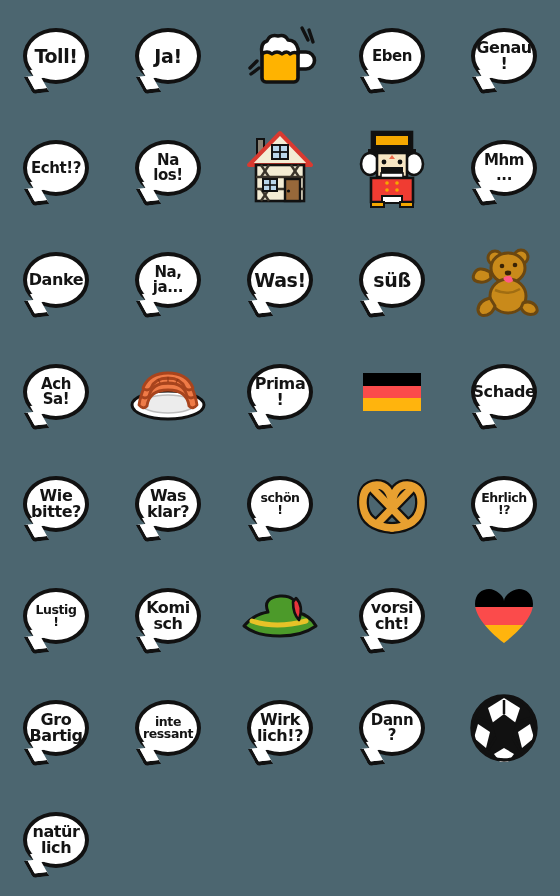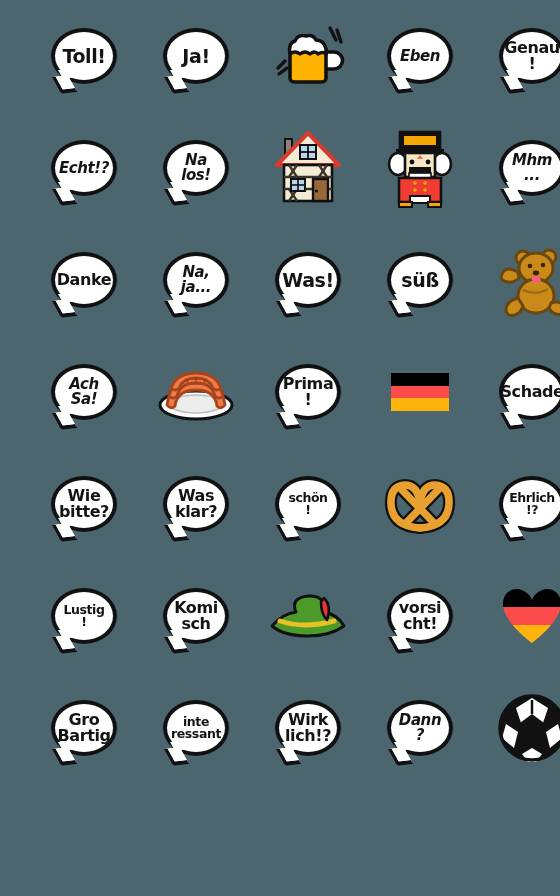--- a/index.html
+++ b/index.html
@@ -22,21 +22,20 @@
     grid-template-rows: repeat(8, 112px);
     box-sizing: border-box;
   }
   .cell {
     position: relative;
     width: 112px;
     height: 112px;
     display: flex;
     align-items: center;
     justify-content: center;
-    margin-left: 28px;
   }
   .art {
     position: relative;
     width: 96px;
     height: 96px;
     display: flex;
     align-items: center;
     justify-content: center;
   }
 
@@ -80,21 +79,21 @@
     z-index: 2;
     font-weight: bold;
     color: #141414;
     line-height: 0.97;
     text-align: center;
     letter-spacing: -0.4px;
     padding: 0 1px;
     white-space: pre-line;
   }
   .t1 { font-size: 19px; }
-  .t2 { font-size: 15px; font-style: italic; }
+  .t2 { font-size: 15px; }
   .t3 { font-size: 16px; }
   .t4 { font-size: 12.5px; }
 
   
   .flag {
     width: 58px;
     height: 38px;
     display: flex;
     flex-direction: column;
     overflow: hidden;
@@ -527,13 +526,22 @@
               <path d="M48 31 L62 26"></path>
               <path d="M44 45 L52 58"></path>
         <path d="M28 45 L20 58"></path>
               <path d="M24 31 L10 26"></path>
       </g>
       <circle cx="36" cy="36" r="32" fill="none" stroke="#111" stroke-width="3.5"></circle>
     </svg>
         </div>
       </div>
     </div>
+    <div class="cell">
+      <div class="art">
+        <div class="bubble">
+          <span class="tail"></span>
+          <span class="txt t3">natür
+lich</span>
+        </div>
+      </div>
+    </div>
   </div>
 
 </body></html>

